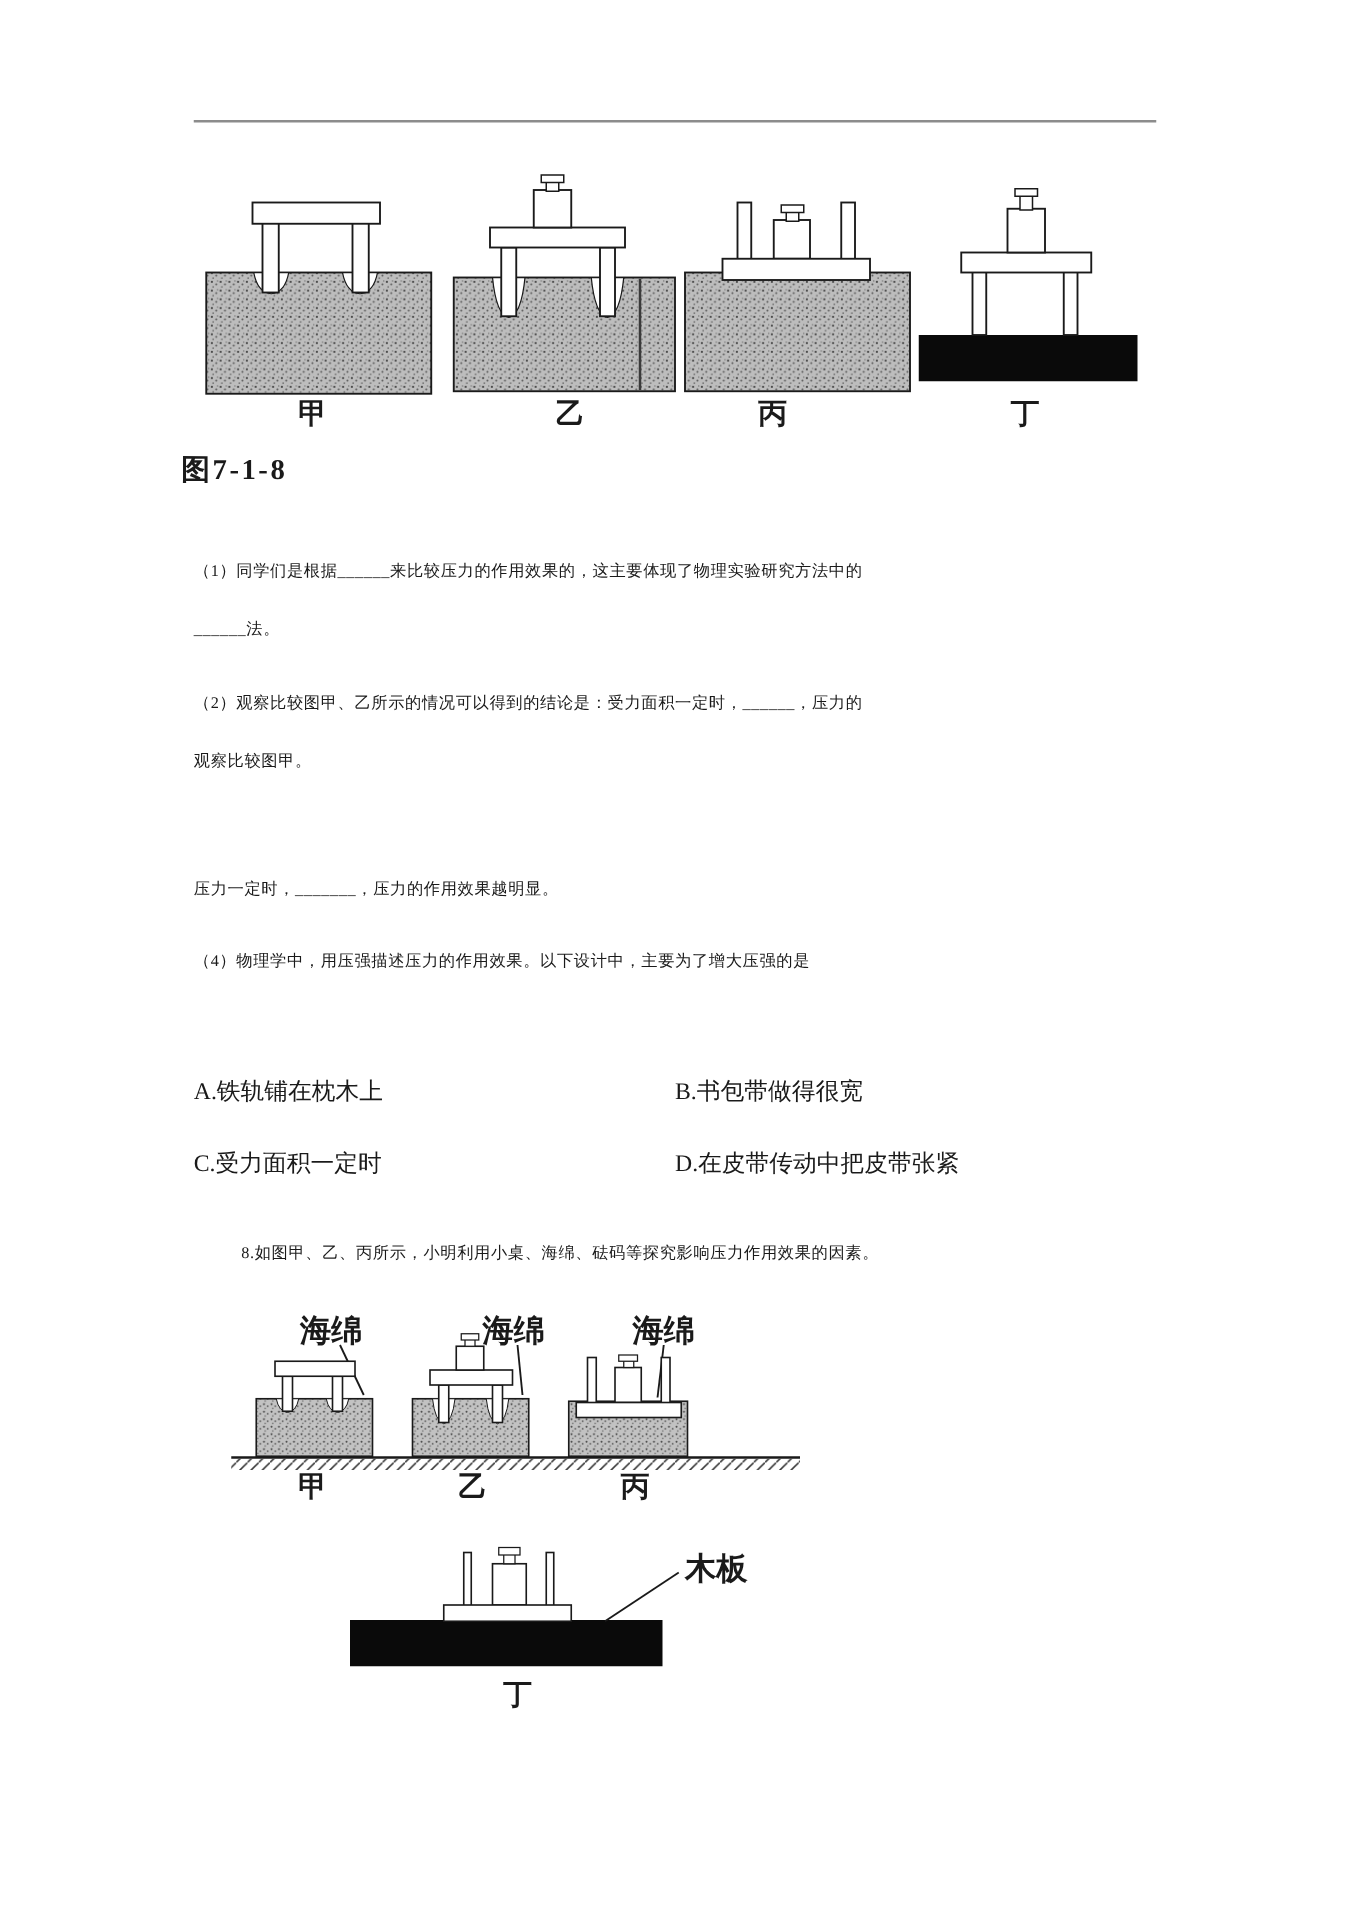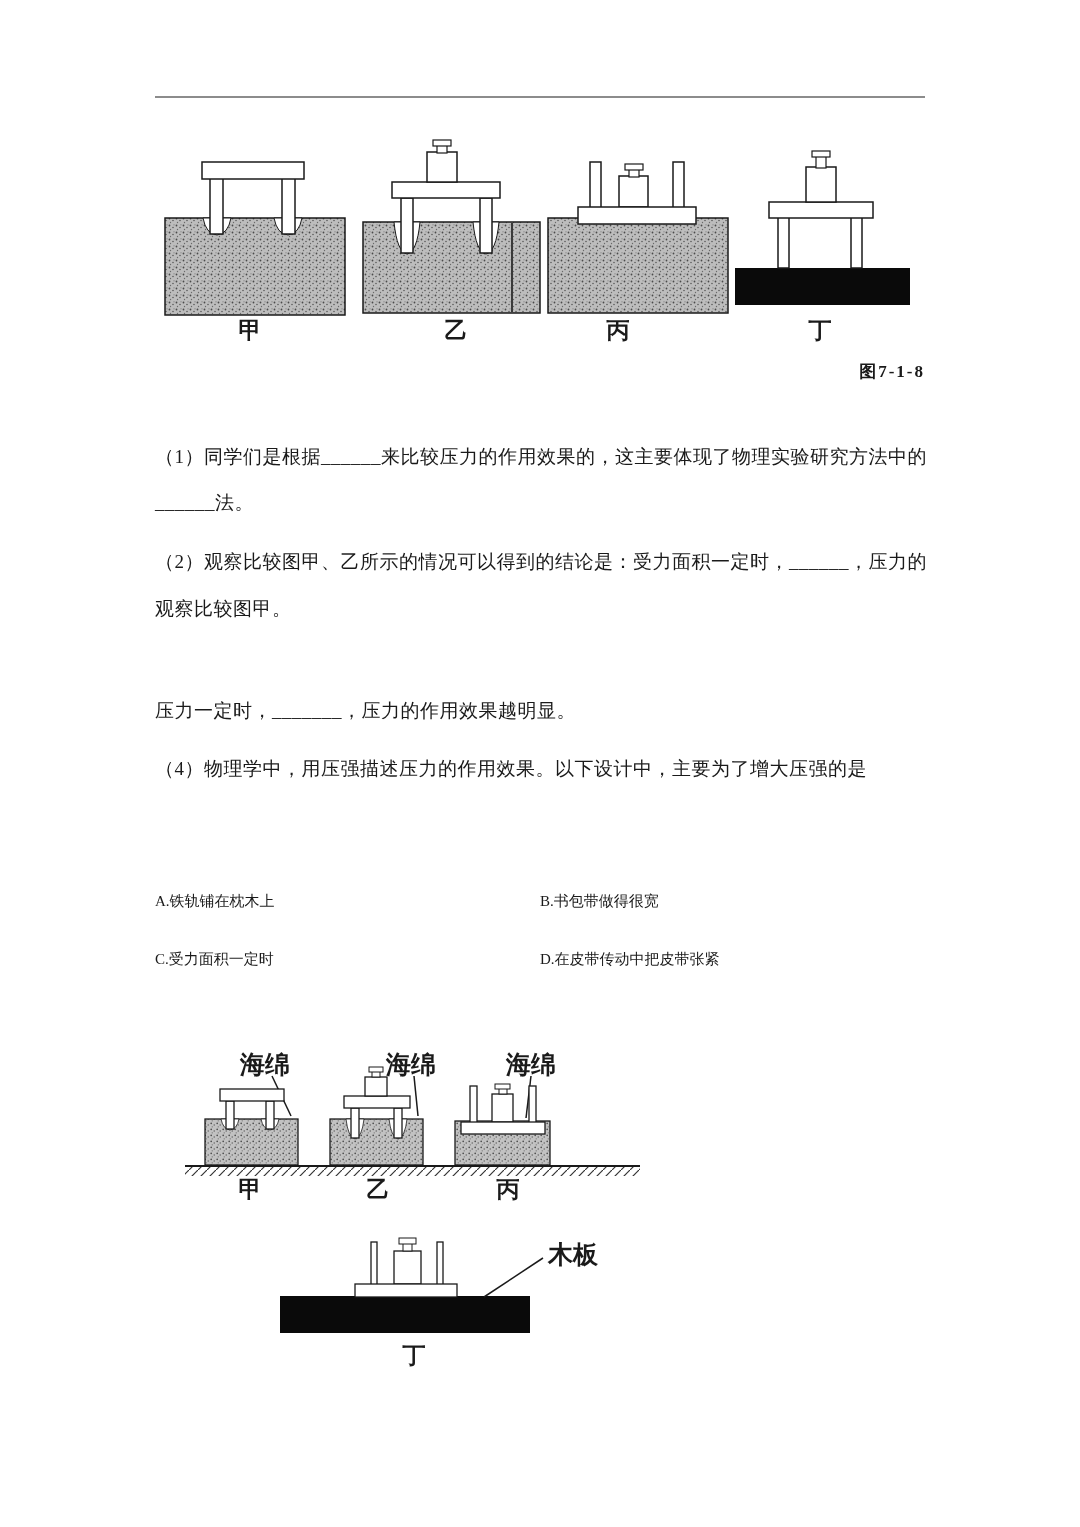--- a/index.html
+++ b/index.html
@@ -10,34 +10,34 @@
     font-family:"Liberation Serif","DejaVu Serif",serif;
     color:#1a1a1a;
     overflow:hidden;
   }
   .divider{
     position:absolute;left:155px;top:96px;width:770px;height:2px;
     background:#8c8c8c;
   }
   .txt{
     position:absolute;left:155px;width:800px;
-    font-size:19px;line-height:24px;letter-spacing:0.5px;
+    font-size:13px;line-height:24px;letter-spacing:0.5px;
     white-space:nowrap;
   }
-  .opt{position:absolute;font-size:15px;white-space:nowrap;margin-top:32px;}
+  .opt{position:absolute;font-size:19px;white-space:nowrap;}
   .figlabel{
     position:absolute;font-weight:700;font-size:23px;
     width:44px;text-align:center;white-space:nowrap;
   }
   .smalllabel{
     position:absolute;font-weight:700;font-size:25px;white-space:nowrap;
   }
   .caption{
-    position:absolute;left:155px;top:360px;width:770px;
-    text-align:right;font-weight:700;font-size:17px;letter-spacing:2px;
+    position:absolute;left:145px;top:360px;width:770px;
+    text-align:left;font-weight:700;font-size:23px;letter-spacing:2px;
   }
   svg{position:absolute;display:block;}
   .fig1{left:155px;top:130px;}
   .fig2{left:155px;top:1040px;}
 </style>
 </head>
 <body>
 
 <div id="page">
 
@@ -118,20 +118,21 @@
 
   <div class="txt" style="top:699px">压力一定时，_______，压力的作用效果越明显。</div>
 
   <div class="txt" style="top:757px">（4）物理学中，用压强描述压力的作用效果。以下设计中，主要为了增大压强的是</div>
 
   <div class="opt" style="left:155px;top:860px">A.铁轨铺在枕木上</div>
   <div class="opt" style="left:540px;top:860px">B.书包带做得很宽</div>
   <div class="opt" style="left:155px;top:918px">C.受力面积一定时</div>
   <div class="opt" style="left:540px;top:918px">D.在皮带传动中把皮带张紧</div>
 
+  <div class="txt" style="left:193px;top:990px">8.如图甲、乙、丙所示，小明利用小桌、海绵、砝码等探究影响压力作用效果的因素。</div>
 
   <svg class="fig2" width="770" height="340" viewBox="155 1040 770 340">
     <defs>
       <pattern id="stip2" width="6" height="6" patternUnits="userSpaceOnUse">
         <rect width="6" height="6" fill="#c2c2c2"></rect>
         <circle cx="1.2" cy="1.4" r="0.8" fill="#4a4a4a"></circle>
         <circle cx="4.2" cy="3" r="0.7" fill="#5a5a5a"></circle>
         <circle cx="2.2" cy="4.8" r="0.6" fill="#6a6a6a"></circle>
       </pattern>
       <pattern id="hatch" width="9" height="9" patternUnits="userSpaceOnUse">

